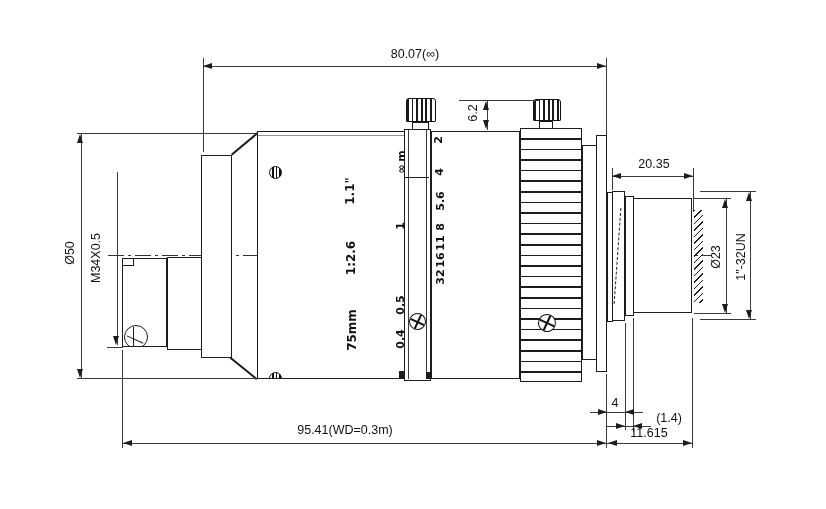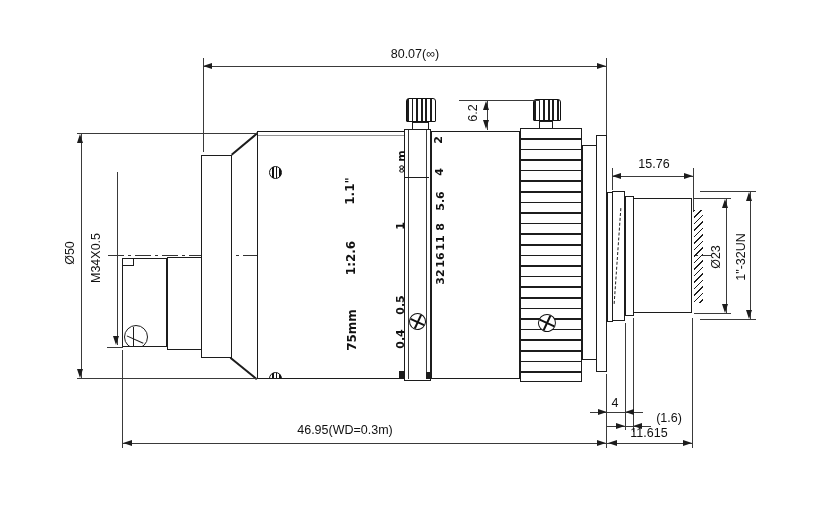--- a/index.html
+++ b/index.html
@@ -113,21 +113,21 @@
   <div class="xln" style="left:117px;top:172px;width:1px;height:173px;"></div>
   <div class="xln" style="left:107px;top:347px;width:16px;height:1px;"></div>
   <div class="ad" style="left:113px;top:336px;"></div>
   <div class="txt vtxt" style="left:96px;top:258px;">M34X0.5</div>
 
   <div class="xln" style="left:612px;top:168px;width:1px;height:22px;"></div>
   <div class="xln" style="left:693px;top:168px;width:1px;height:44px;"></div>
   <div class="xln" style="left:612px;top:176px;width:81px;height:1px;"></div>
   <div class="al" style="left:612px;top:173px;"></div>
   <div class="ar" style="left:684px;top:173px;"></div>
-  <div class="txt" style="left:654px;top:164px;">15.76</div>
+  <div class="txt" style="left:654px;top:164px;">20.35</div>
 
   <div class="xln" style="left:694px;top:198px;width:37px;height:1px;"></div>
   <div class="xln" style="left:694px;top:313px;width:37px;height:1px;"></div>
   <div class="xln" style="left:726px;top:198px;width:1px;height:116px;"></div>
   <div class="au" style="left:722px;top:199px;"></div>
   <div class="ad" style="left:722px;top:304px;"></div>
   <div class="txt vtxt" style="left:716px;top:257px;">Ø23</div>
 
   <div class="xln" style="left:700px;top:191px;width:56px;height:1px;"></div>
   <div class="xln" style="left:700px;top:319px;width:56px;height:1px;"></div>
@@ -138,36 +138,36 @@
 
   <div class="xln" style="left:122px;top:350px;width:1px;height:98px;"></div>
   <div class="xln" style="left:606px;top:374px;width:1px;height:74px;"></div>
   <div class="xln" style="left:625px;top:323px;width:1px;height:107px;"></div>
   <div class="xln" style="left:633px;top:318px;width:1px;height:114px;"></div>
   <div class="xln" style="left:692px;top:318px;width:1px;height:130px;"></div>
 
   <div class="xln" style="left:123px;top:443px;width:483px;height:1px;"></div>
   <div class="al" style="left:123px;top:440px;"></div>
   <div class="ar" style="left:597px;top:440px;"></div>
-  <div class="txt" style="left:345px;top:430px;">46.95(WD=0.3m)</div>
+  <div class="txt" style="left:345px;top:430px;">95.41(WD=0.3m)</div>
 
   <div class="xln" style="left:607px;top:443px;width:85px;height:1px;"></div>
   <div class="al" style="left:608px;top:440px;"></div>
   <div class="ar" style="left:683px;top:440px;"></div>
   <div class="txt" style="left:649px;top:433px;">11.615</div>
 
   <div class="xln" style="left:590px;top:412px;width:53px;height:1px;"></div>
   <div class="ar" style="left:598px;top:409px;"></div>
   <div class="al" style="left:625px;top:409px;"></div>
   <div class="txt" style="left:615px;top:403px;">4</div>
 
   <div class="xln" style="left:607px;top:426px;width:44px;height:1px;"></div>
   <div class="ar" style="left:616px;top:423px;"></div>
   <div class="al" style="left:633px;top:423px;"></div>
-  <div class="txt" style="left:669px;top:418px;">(1.6)</div>
+  <div class="txt" style="left:669px;top:418px;">(1.4)</div>
 
   <div class="txt vtxt mk" style="left:352px;top:330px;">75mm</div>
   <div class="txt vtxt mk" style="left:351px;top:258px;">1:2.6</div>
   <div class="txt vtxt mk" style="left:350px;top:191px;">1.1"</div>
 
   <div class="txt vtxt sc" style="left:401px;top:156px;">m</div>
   <div class="txt vtxt sc" style="left:401px;top:169px;">∞</div>
   <div class="txt vtxt sc" style="left:400px;top:226px;">1</div>
   <div class="txt vtxt sc" style="left:400px;top:305px;">0.5</div>
   <div class="txt vtxt sc" style="left:400px;top:339px;">0.4</div>

